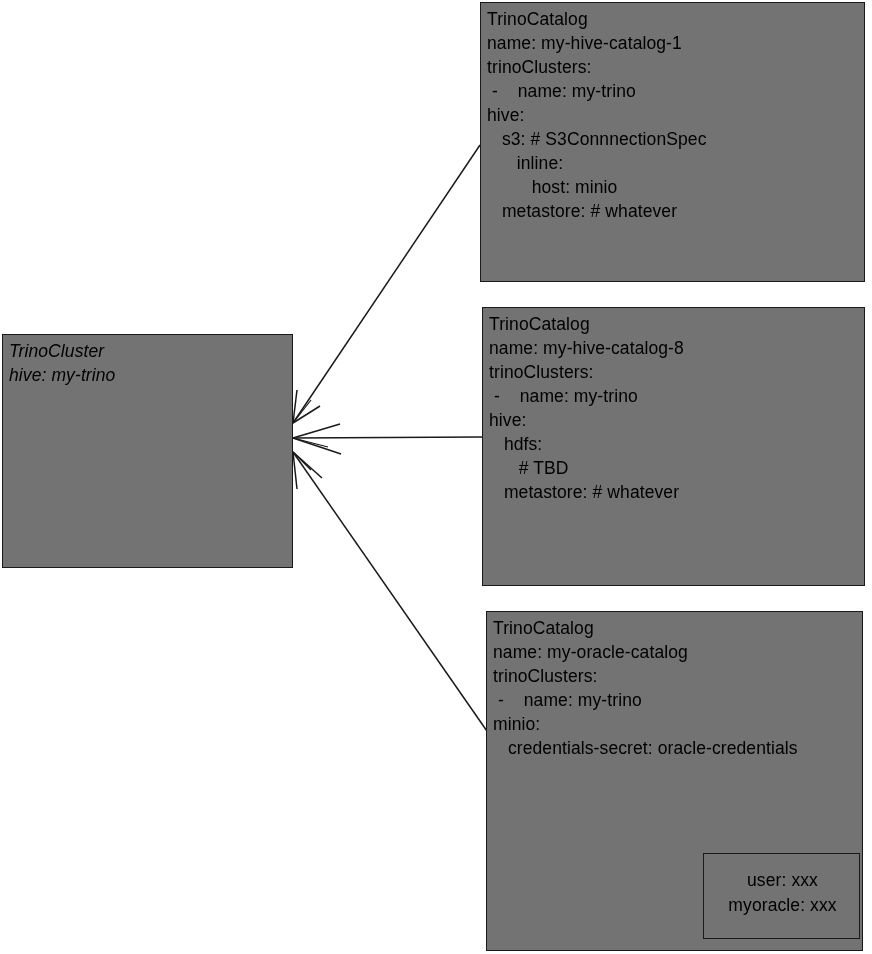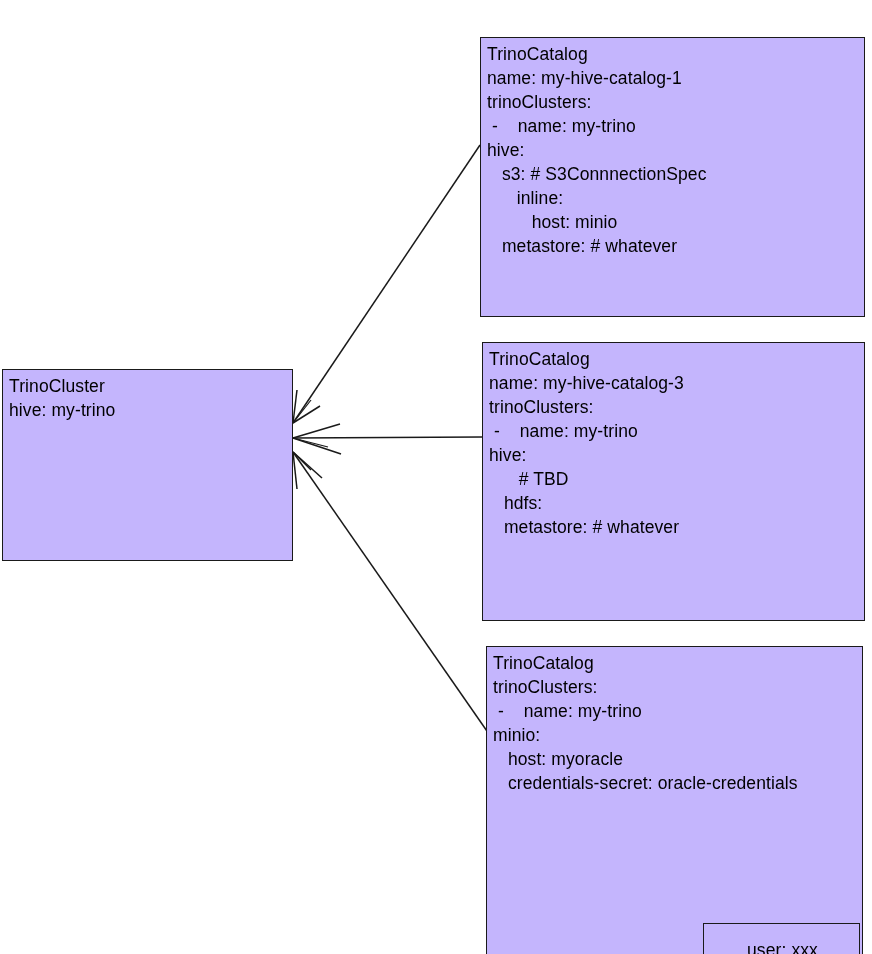--- a/index.html
+++ b/index.html
@@ -22,41 +22,41 @@
     left: 0;
     top: 0;
     width: 872px;
     height: 954px;
     pointer-events: none;
   }
   .node {
     position: absolute;
     box-sizing: border-box;
     border: 1.6px solid #1a1a1a;
-    background: #c4b5fd;
-    margin-top: 35px;
+    background: #737373;
   }
   .node-text {
     position: absolute;
     left: 6px;
     top: 4px;
     font-size: 17.5px;
     line-height: 24px;
     white-space: pre;
     letter-spacing: 0.1px;
   }
   .node-text .ln {
     display: block;
     white-space: pre;
   }
   #node-trino-cluster {
     left: 2px;
     top: 334px;
     width: 291px;
-    height: 192px;
+    height: 234px;
+    font-style: italic;
   }
   #node-catalog-hive-1 {
     left: 480px;
     top: 2px;
     width: 385px;
     height: 280px;
   }
   #node-catalog-hive-2 {
     left: 482px;
     top: 307px;
@@ -123,24 +123,24 @@
 
   <div class="node" id="node-trino-cluster">
     <div class="node-text"><span class="ln">TrinoCluster</span><span class="ln">hive: my-trino</span></div>
   </div>
 
   <div class="node" id="node-catalog-hive-1">
     <div class="node-text"><span class="ln">TrinoCatalog</span><span class="ln">name: my-hive-catalog-1</span><span class="ln">trinoClusters:</span><span class="ln"> -    name: my-trino</span><span class="ln">hive:</span><span class="ln">   s3: # S3ConnnectionSpec</span><span class="ln">      inline:</span><span class="ln">         host: minio</span><span class="ln">   metastore: # whatever</span></div>
   </div>
 
   <div class="node" id="node-catalog-hive-2">
-    <div class="node-text"><span class="ln">TrinoCatalog</span><span class="ln">name: my-hive-catalog-3</span><span class="ln">trinoClusters:</span><span class="ln"> -    name: my-trino</span><span class="ln">hive:</span><span class="ln">      # TBD</span><span class="ln">   hdfs:</span><span class="ln">   metastore: # whatever</span></div>
+    <div class="node-text"><span class="ln">TrinoCatalog</span><span class="ln">name: my-hive-catalog-8</span><span class="ln">trinoClusters:</span><span class="ln"> -    name: my-trino</span><span class="ln">hive:</span><span class="ln">   hdfs:</span><span class="ln">      # TBD</span><span class="ln">   metastore: # whatever</span></div>
   </div>
 
   <div class="node" id="node-catalog-oracle">
-    <div class="node-text"><span class="ln">TrinoCatalog</span><span class="ln">trinoClusters:</span><span class="ln"> -    name: my-trino</span><span class="ln">minio:</span><span class="ln">   host: myoracle</span><span class="ln">   credentials-secret: oracle-credentials</span></div>
+    <div class="node-text"><span class="ln">TrinoCatalog</span><span class="ln">name: my-oracle-catalog</span><span class="ln">trinoClusters:</span><span class="ln"> -    name: my-trino</span><span class="ln">minio:</span><span class="ln">   credentials-secret: oracle-credentials</span></div>
 
     <div class="node" id="node-oracle-secret" style="left:216px; top:241px;padding-left:40px;">
       <div class="node-text"><span class="ln">user: xxx</span><span class="ln">myoracle: xxx</span></div>
     </div>
   </div>
 
 </div>
 
 </body></html>

